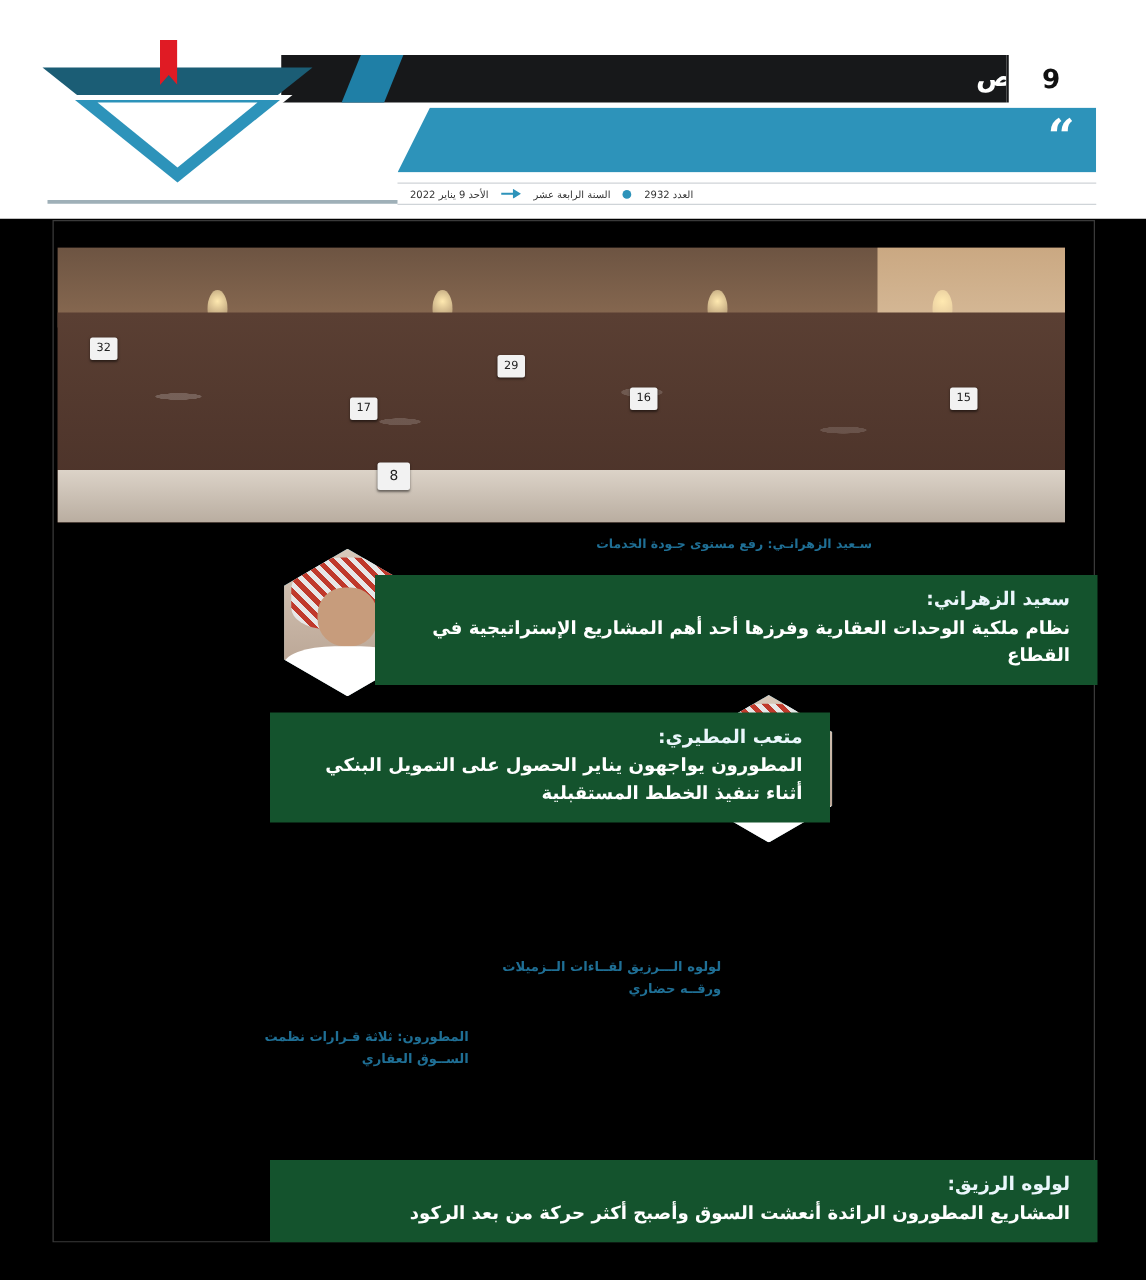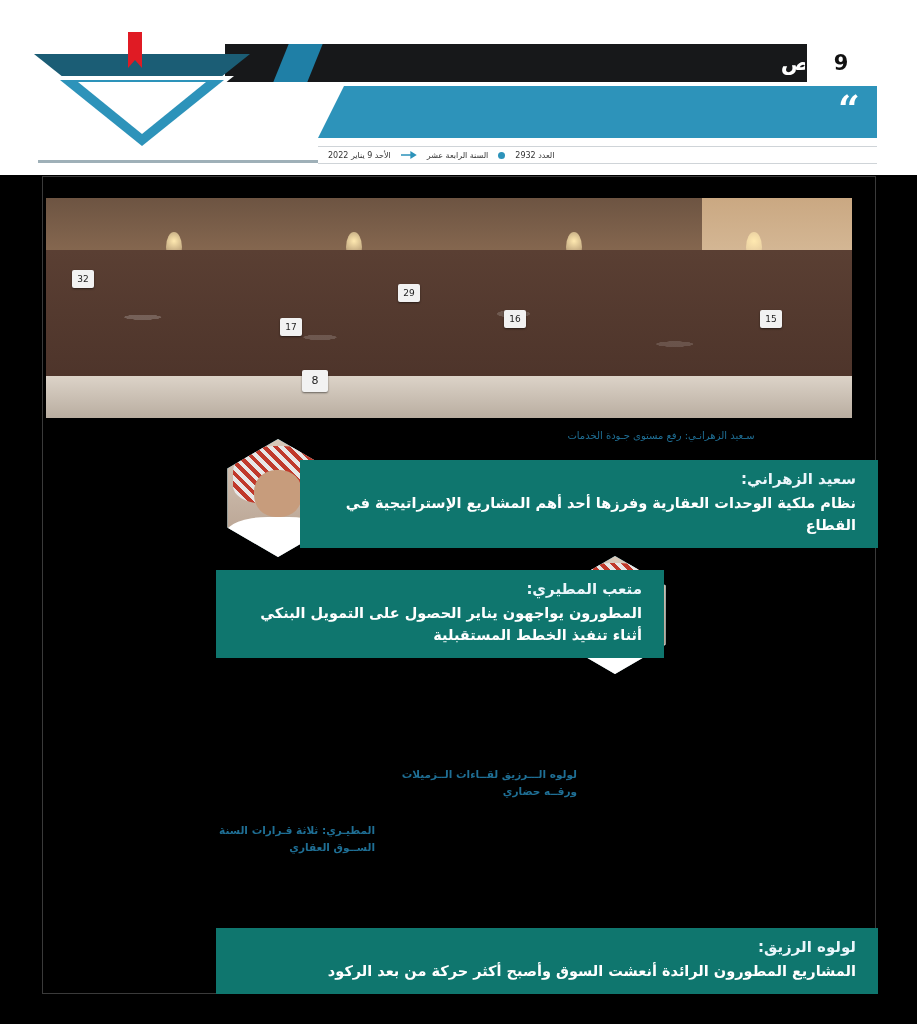--- a/index.html
+++ b/index.html
@@ -226,33 +226,33 @@
     font-size: 9px;
     line-height: 18px;
     text-align: center;
     border-radius: 2px;
     box-shadow: 0 1px 2px rgba(0,0,0,.5);
   }
 
   
   .photo-caption {
     position: absolute;
-    right: 56px; top: 428px;
+    right: 40px; top: 428px;
     width: 400px;
-    text-align: center;
+    text-align: left;
     color: #1f6f95;
     font-size: 10px;
     line-height: 16px;
-    font-weight: normal;
+    font-weight: bold;
   }
 
   
   .qblock {
     position: absolute;
-    background: #0f766e;
+    background: #14532d;
     color: #ffffff;
     padding: 10px 22px 12px 22px;
   }
   .qname {
     font-size: 15px;
     font-weight: bold;
     text-align: right;
     color: #eaf6fb;
     margin-bottom: 4px;
   }
@@ -389,21 +389,21 @@
     <div class="qname">متعب المطيري:</div>
     <div class="qtext">المطورون يواجهون يناير الحصول على التمويل البنكي أثناء تنفيذ الخطط المستقبلية</div>
   </div>
 
   <div class="small-teal" style="right:340px; top:766px; width:360px;">
     <div>لولوه الـــرزيق لقــاءات الــزميلات</div>
     <div>ورقــه  حضاري</div>
   </div>
 
   <div class="small-teal" style="right:542px; top:822px; width:300px;">
-    <div>المطيـري: ثلاثة قـرارات السنة</div>
+    <div>المطورون: ثلاثة قـرارات نظمت</div>
     <div>الســوق العقاري</div>
   </div>
 
   <div class="qblock" style="left:216px; top:900px; width:662px;margin-top:28px;">
     <div class="qname">لولوه الرزيق:</div>
     <div class="qtext">المشاريع المطورون الرائدة أنعشت السوق وأصبح أكثر حركة من بعد الركود</div>
   </div>
 
   <div class="footer-black"></div>
 </div>

